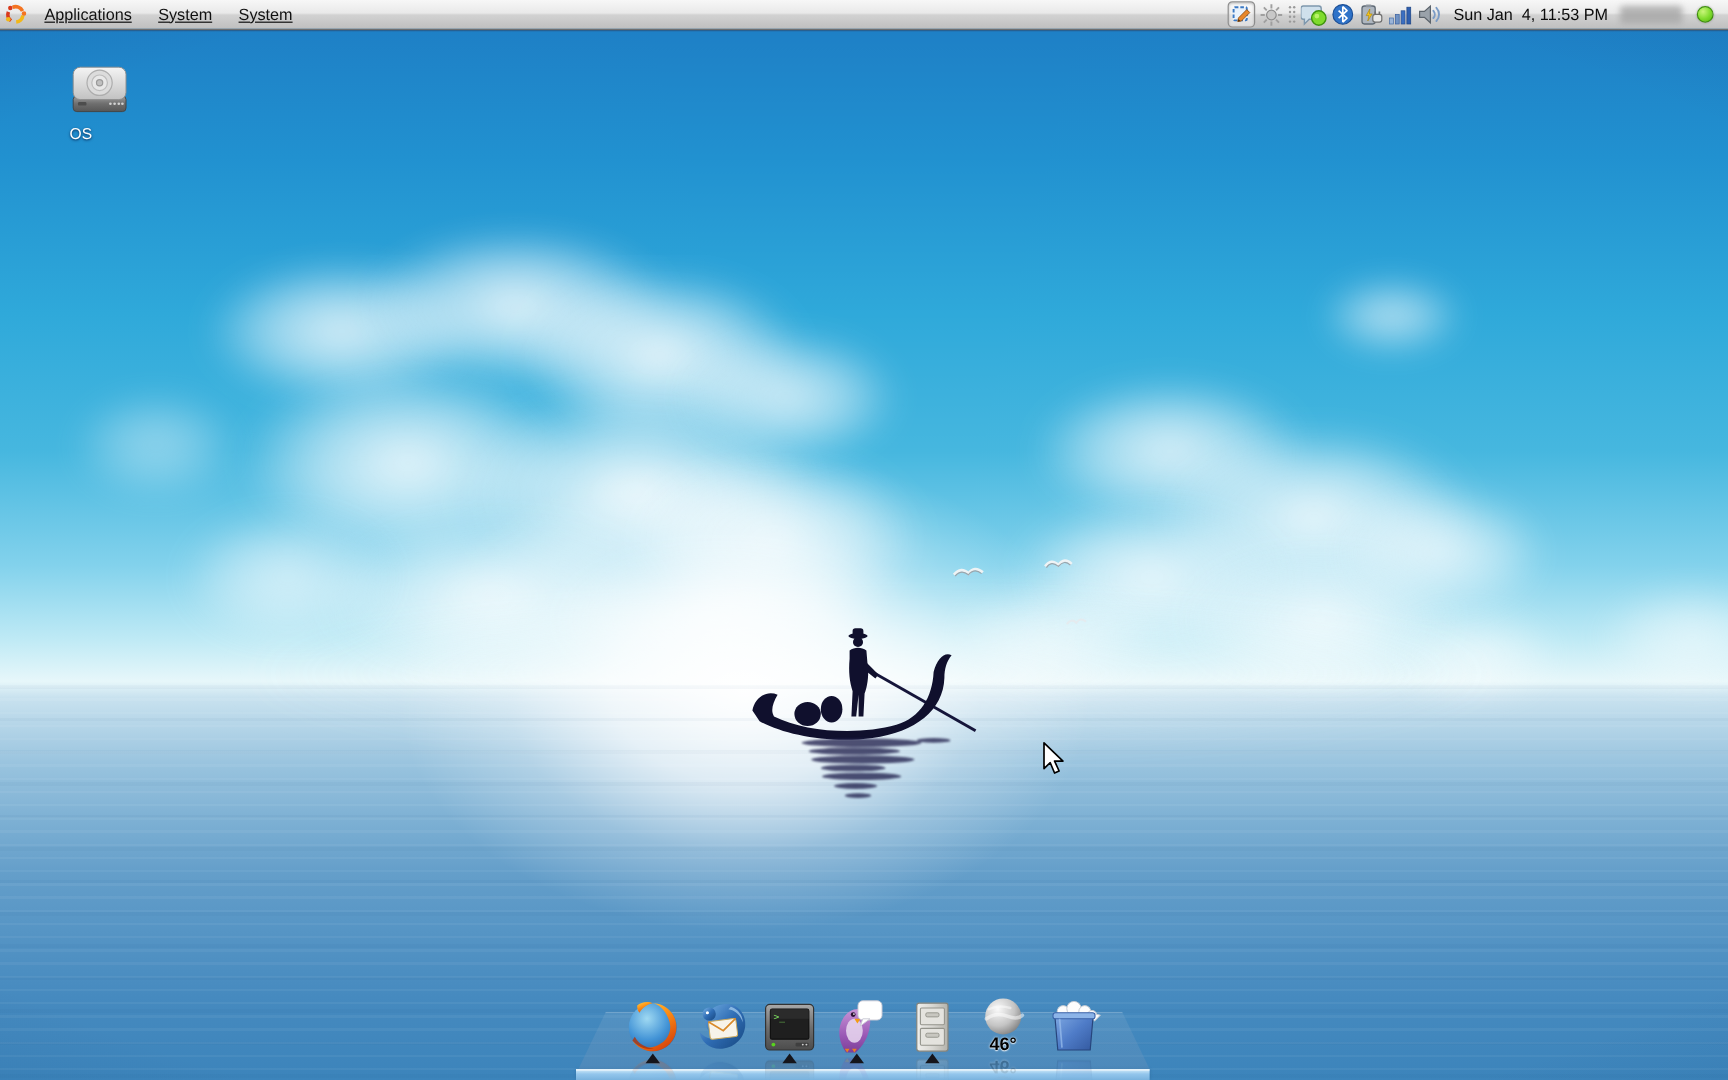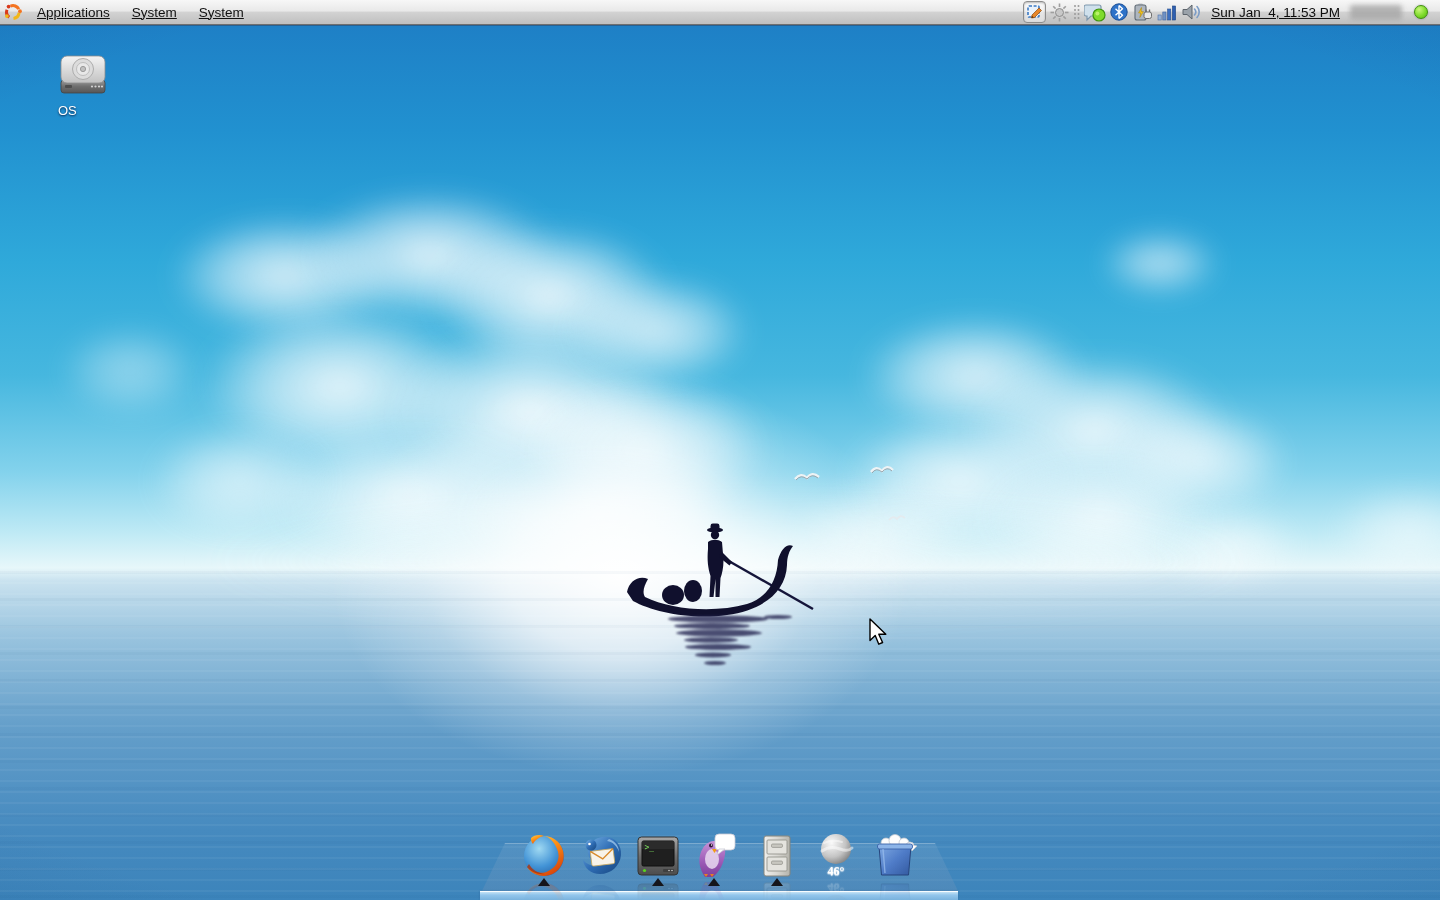--- a/index.html
+++ b/index.html
@@ -10,21 +10,21 @@
   .menubar {
     position:absolute; left:0; top:0; width:1440px; height:25px; z-index:50;
     background:linear-gradient(180deg,#f7f7f7 0%,#e9e9e9 45%,#d2d2d2 52%,#bfbfbf 100%);
     border-bottom:1px solid #6f6f6f;
     display:flex; align-items:center; justify-content:space-between;
     font-size:13.5px; color:#111;
   }
   .menus { display:flex; align-items:center; height:100%; }
   .logo { width:26px; height:25px; display:flex; align-items:center; justify-content:center; }
   .menu-item { padding:12px 11px; height:100%; display:flex; align-items:center; cursor:default;text-decoration:underline; }
-  .tray { display:flex; align-items:center; height:100%; gap:4px; padding-right:8px;text-decoration:underline; }
+  .tray { display:flex; align-items:center; height:100%; gap:4px; padding-right:8px; }
   .tray-icon { display:flex; align-items:center; justify-content:center; height:22px; }
   .tray-btn-pressed {
     border:1px solid #8d8d8d; border-radius:4px; background:rgba(255,255,255,.45);
     box-shadow:inset 0 1px 2px rgba(0,0,0,.25); padding:1px 2px;
   }
   .clock { white-space:pre; padding:0 6px 0 4px; color:#0c0c0c; }
   .redacted { width:52px; height:15px; border-radius:3px; background:#a9a9a9; filter:blur(2.5px); opacity:.85; margin-right:8px; }
   .status-dot { width:14px; height:14px; border-radius:50%; margin-right:4px;
     background:radial-gradient(circle at 35% 30%, #c9f67a, #7fdb2c 55%, #55b313);
     border:1.5px solid #3f8f0d; box-shadow:0 0 2px rgba(0,0,0,.3); }
@@ -66,22 +66,22 @@
     clip-path:polygon(55px 0, 485px 0, 508px 48px, 32px 48px);
     background:linear-gradient(180deg, rgba(160,190,215,.16), rgba(105,145,185,.38));
     box-shadow:inset 0 1px 0 rgba(255,255,255,.25); }
   .dock-front { position:absolute; left:480px; top:866px; width:478px; height:9px;
     background:linear-gradient(180deg,#d4ecf9,#93c6ec 45%,#7ab3de);
     box-shadow:inset 0 1px 0 rgba(255,255,255,.85), 0 0 2px rgba(40,90,140,.4); }
   .dock-item { position:absolute; width:48px; height:56px; pointer-events:auto; }
   .icon-stack { position:absolute; left:50%; bottom:14px; transform:translateX(-50%);
     display:flex; flex-direction:column; align-items:center;
     -webkit-box-reflect:below 1px linear-gradient(to bottom, rgba(0,0,0,0) 55%, rgba(0,0,0,.28) 100%); }
-  .temp-label { font-size:12px; font-weight:bold; color:#ffffff; margin-top:-3px;
-    text-shadow:0 0 2px rgba(255,255,255,.9), 0 1px 1px rgba(255,255,255,.8);font-family:Liberation Serif, serif; }
+  .temp-label { font-size:15px; font-weight:bold; color:#000000; margin-top:-3px;
+    text-shadow:0 0 2px rgba(255,255,255,.9), 0 1px 1px rgba(255,255,255,.8); }
   .run-indicator { display:none; position:absolute; bottom:7px; left:50%; transform:translateX(-50%);
     width:0; height:0; border-left:6px solid transparent; border-right:6px solid transparent;
     border-bottom:8px solid #15151b; }
   .dock-item[data-running="true"] .run-indicator { display:block; }
 </style>
 </head>
 <body>
 
 <div class="wallpaper">
 

